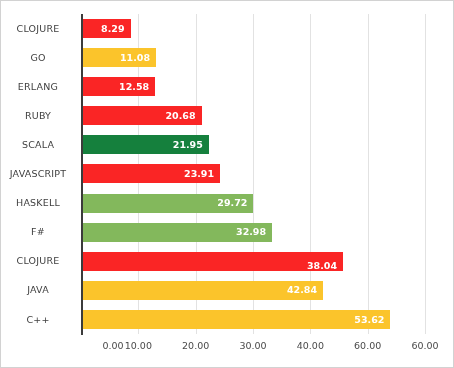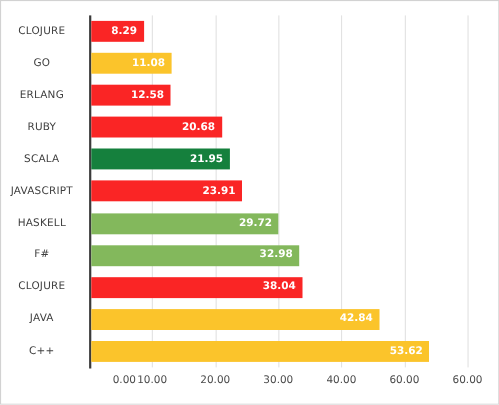--- a/index.html
+++ b/index.html
@@ -192,29 +192,29 @@
         <div class="cat-label">F#</div>
         <div class="bar-track">
           <div class="bar" style="width: 189.085px; background: rgb(131, 184, 92);">
             <span class="bar-value">32.98</span>
           </div>
         </div>
       </div>
       <div class="row">
         <div class="cat-label">CLOJURE</div>
         <div class="bar-track">
-          <div class="bar" style="width: 192px; background: rgb(250, 37, 37);">
+          <div class="bar" style="width: 260px; background: rgb(250, 37, 37); align-items: flex-end;">
             <span class="bar-value">38.04</span>
           </div>
         </div>
       </div>
       <div class="row">
         <div class="cat-label">JAVA</div>
         <div class="bar-track">
-          <div class="bar" style="width: 262px; background: rgb(251, 196, 43);">
+          <div class="bar" style="width: 240px; background: rgb(251, 196, 43);">
             <span class="bar-value">42.84</span>
           </div>
         </div>
       </div>
       <div class="row">
         <div class="cat-label">C++</div>
         <div class="bar-track">
           <div class="bar" style="width: 307.421px; background: rgb(251, 196, 43);">
             <span class="bar-value">53.62</span>
           </div>

